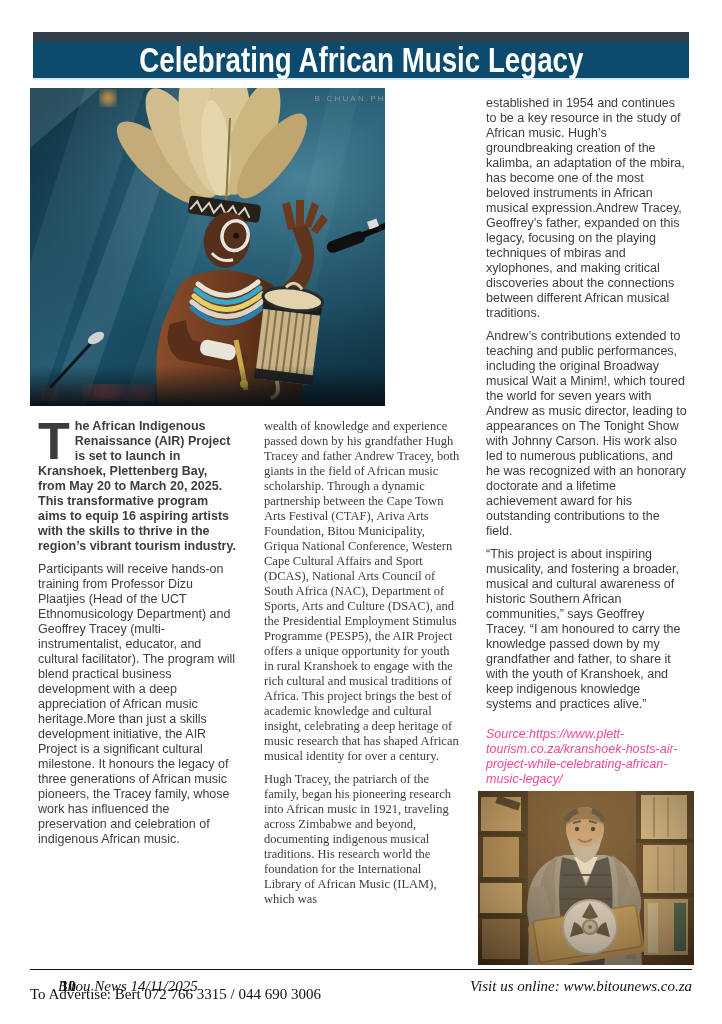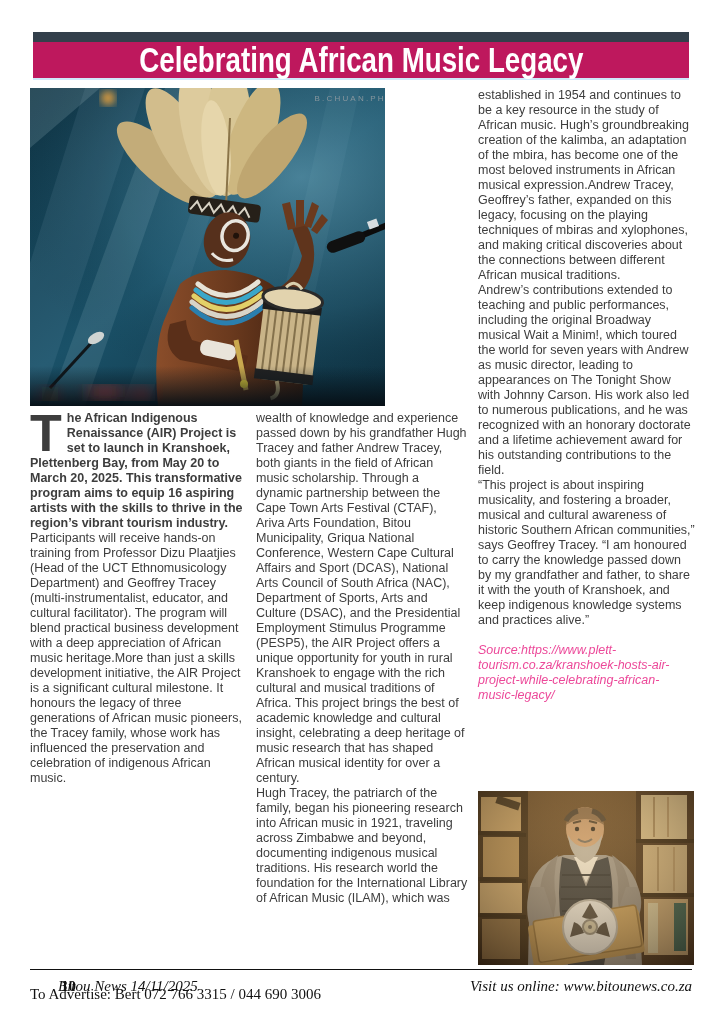--- a/index.html
+++ b/index.html
@@ -9,21 +9,21 @@
     position:relative; width:722px; height:1024px; background:#ffffff;
     overflow:hidden; margin:0 auto;
   }
   
   .banner-dark {
     position:absolute; left:33px; top:32px; width:656px; height:10px;
     background:#33404b;
   }
   .banner-blue {
     position:absolute; left:33px; top:42px; width:656px; height:38px;
-    background:#be185d; border-bottom:2px solid #cfe9f9;
+    background:#0c4a6e; border-bottom:2px solid #cfe9f9;
     display:flex; align-items:center; justify-content:center;
   }
   .banner-title {
     color:#ffffff; font-weight:700; font-size:33px; white-space:nowrap;
     transform:scale(0.84,1.08); letter-spacing:0px;
     font-family:"Liberation Sans", sans-serif;
   }
   
   .main-photo {
     position:absolute; left:30px; top:88px; width:355px; height:318px;
@@ -31,23 +31,23 @@
   }
   .archive-photo {
     position:absolute; left:478px; top:791px; width:216px; height:174px;
     background:#5a3d20; overflow:hidden;
   }
   
   .col {
     position:absolute; color:#3d3d3d; font-size:12.5px; line-height:15px;
     text-align:left;
   }
-  .col p { margin:0; }
+  .col p { margin:8px; }
   .col1 { left:30px;  top:411px; width:214px; }
-  .col2 { left:256px; top:411px; width:212px; }
+  .col2 { left:256px; top:411px; width:212px;font-family:Liberation Serif, serif; }
   .col3 { left:478px; top:88px;  width:217px; }
   .intro { font-weight:700; }
   .dropcap {
     float:left; font-size:52px; line-height:42px; font-weight:700;
     color:#3d3d3d; padding-right:5px; padding-top:1px;
   }
   .source-note {
     margin-top:15px !important; font-style:italic; color:#ec4899;
   }
   

